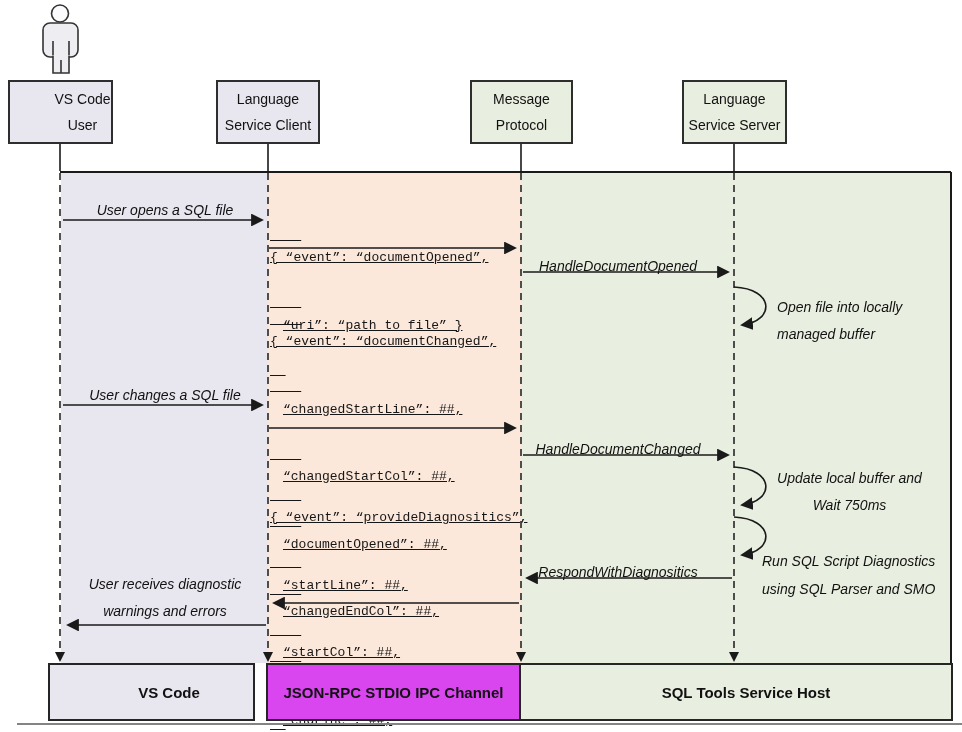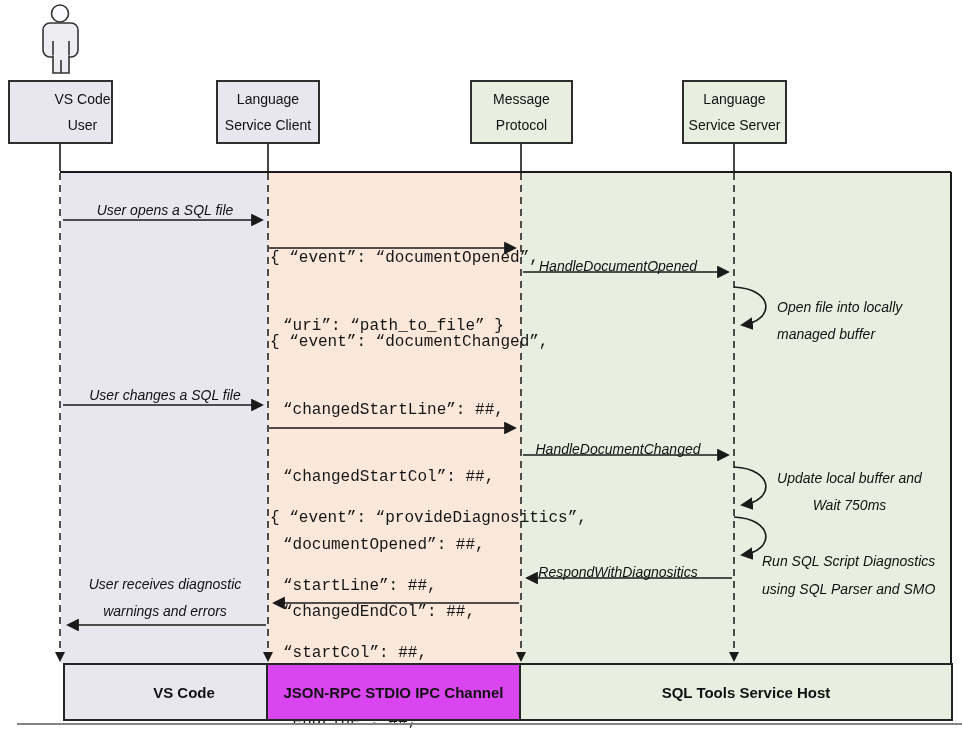--- a/index.html
+++ b/index.html
@@ -17,22 +17,22 @@
   .hbox.grn{background:#e9efe0;}
   .fbox{position:absolute;top:663px;height:58px;border:2px solid #252525;box-sizing:border-box;
         display:flex;justify-content:center;align-items:center;
         font-size:15px;font-weight:bold;color:#111;z-index:2;}
   .fbox.lav{background:#e8e6ef;}
   .fbox.pch{background:#d946ef;}
   .fbox.grn{background:#e9efe0;padding-left:20px;}
   .lbl{position:absolute;font-style:italic;font-size:14px;color:#111;z-index:2;
        line-height:27px;white-space:nowrap;}
   .lbl.ctr{text-align:center;white-space:normal;}
-  .mono{position:absolute;font-family:"Liberation Mono",monospace;font-size:16px;
-        line-height:22.5px;color:#161616;z-index:2;white-space:pre;}
+  .mono{position:absolute;font-family:"Liberation Mono",monospace;font-size:13px;
+        line-height:22.5px;color:#161616;z-index:2;white-space:pre;text-decoration:underline;}
   .mono .cont{padding-left:13px;}
   .grey-line{position:absolute;left:17px;top:723px;width:945px;height:2px;background:#848484;z-index:2;}
 </style>
 </head>
 <body>
 
 <div class="stage">
 
   <div class="lane lane-vscode"></div>
   <div class="lane lane-ipc"></div>
@@ -146,21 +146,21 @@
   </div>
   <div class="mono" style="left:270px;top:462px;">
     <div>{ “event”: “provideDiagnositics”,</div>
     <div class="cont">“startLine”: ##,</div>
     <div class="cont">“startCol”: ##,</div>
     <div class="cont">“endLine”: ##,</div>
     
     
   </div>
 
-  <div class="fbox lav" style="left:63px;width:207px;padding-left:35px;">
+  <div class="fbox lav" style="left:48px;width:207px;padding-left:35px;">
     <span>VS Code</span>
   </div>
   <div class="fbox pch" style="left:266px;width:255px;">
     <span>JSON-RPC STDIO IPC Channel</span>
   </div>
   <div class="fbox grn" style="left:519px;width:434px;">
     <span>SQL Tools Service Host</span>
   </div>
 
   <div class="grey-line"></div>

